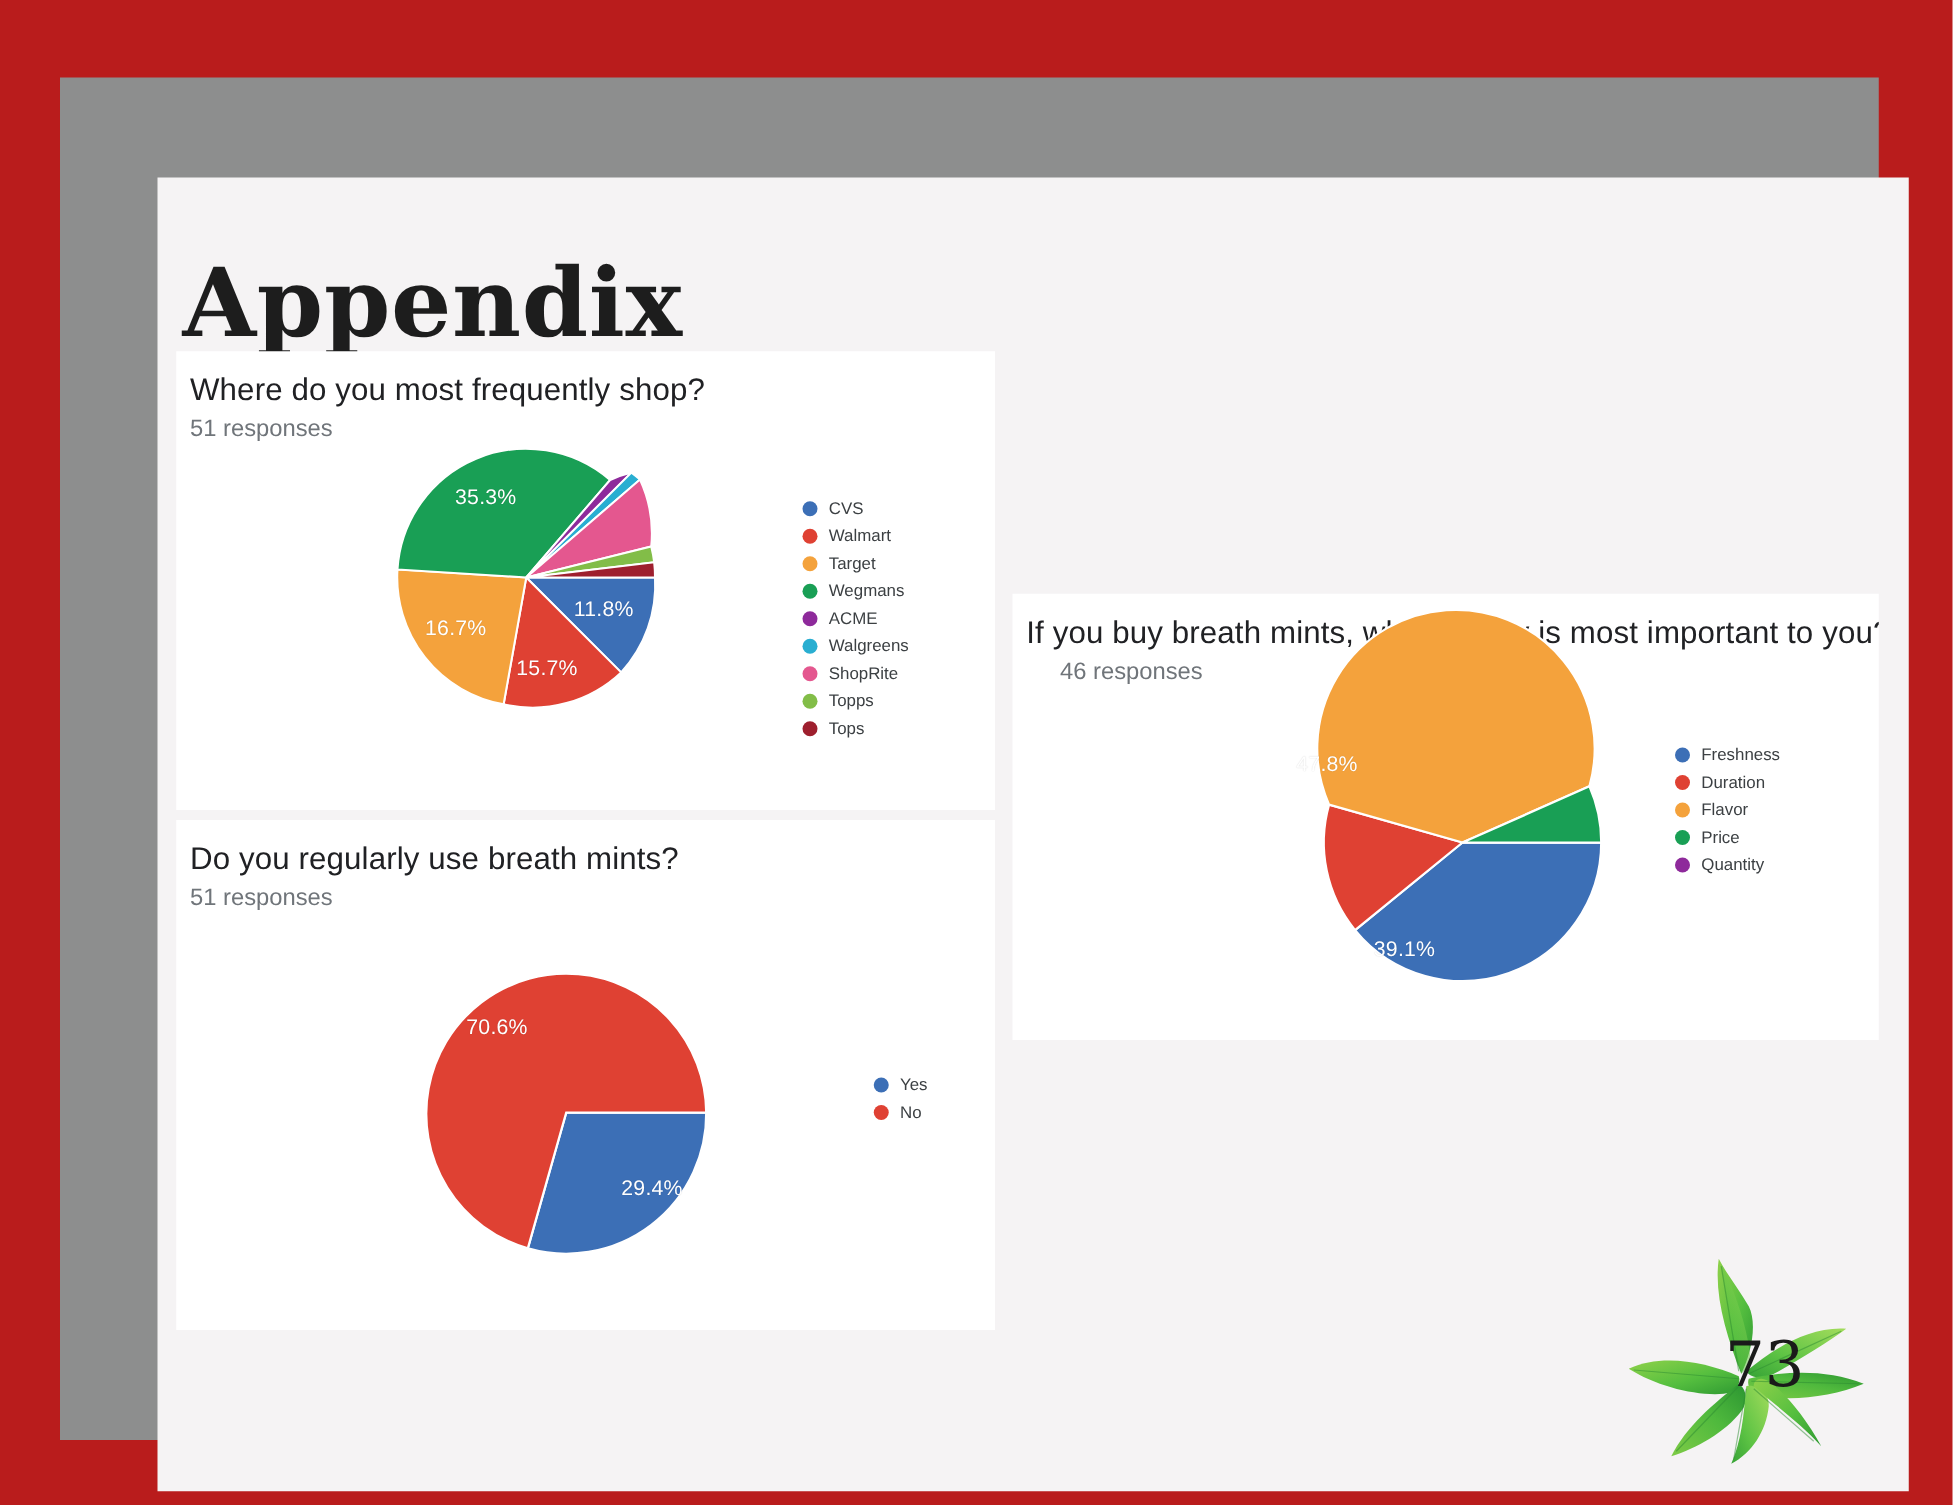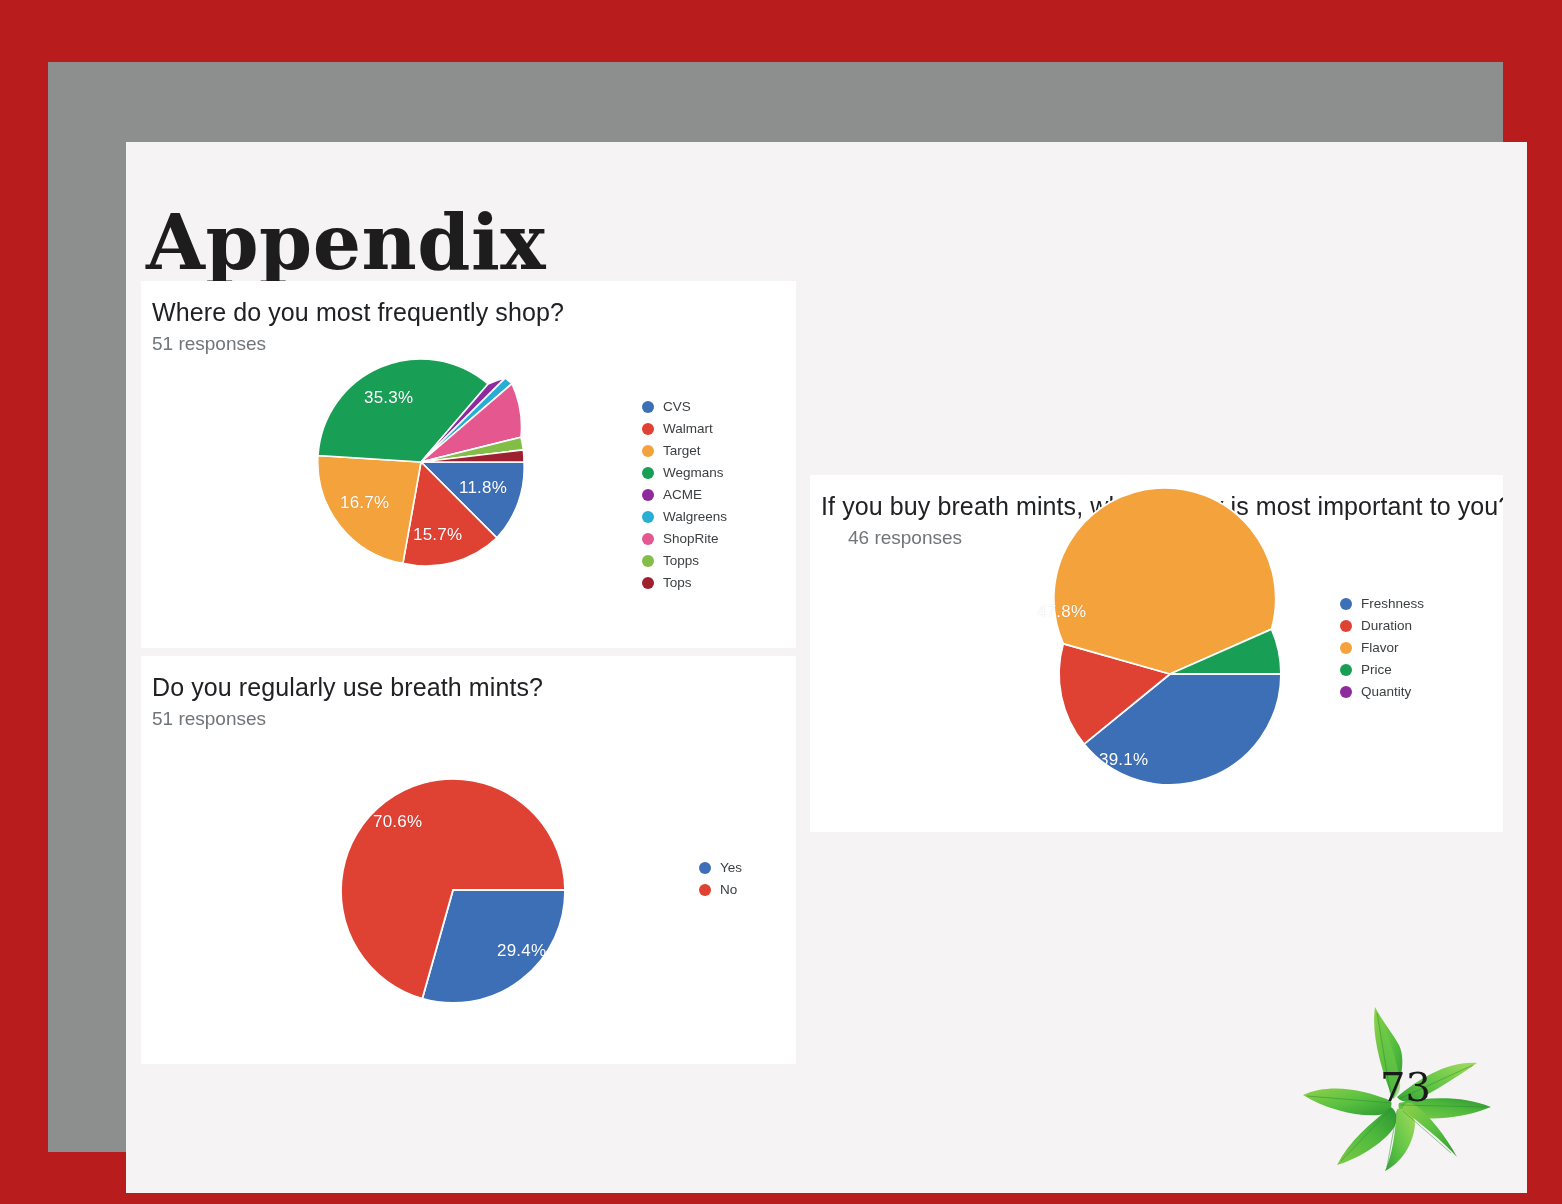--- a/index.html
+++ b/index.html
@@ -114,21 +114,21 @@
     left: 1175px;
     top: 845px;
     width: 200px;
     height: 185px;
   }
   #page-number {
     position: absolute;
     left: 1254px;
     top: 925px;
     font-family: "DejaVu Serif", "Liberation Serif", serif;
-    font-size: 40px;
+    font-size: 50px;
     color: #1a1a1a;
     line-height: 1;
     z-index: 5;
   }
 </style>
 </head>
 <body>
 
 <div id="slide-root">
   <div id="slide-frame">

